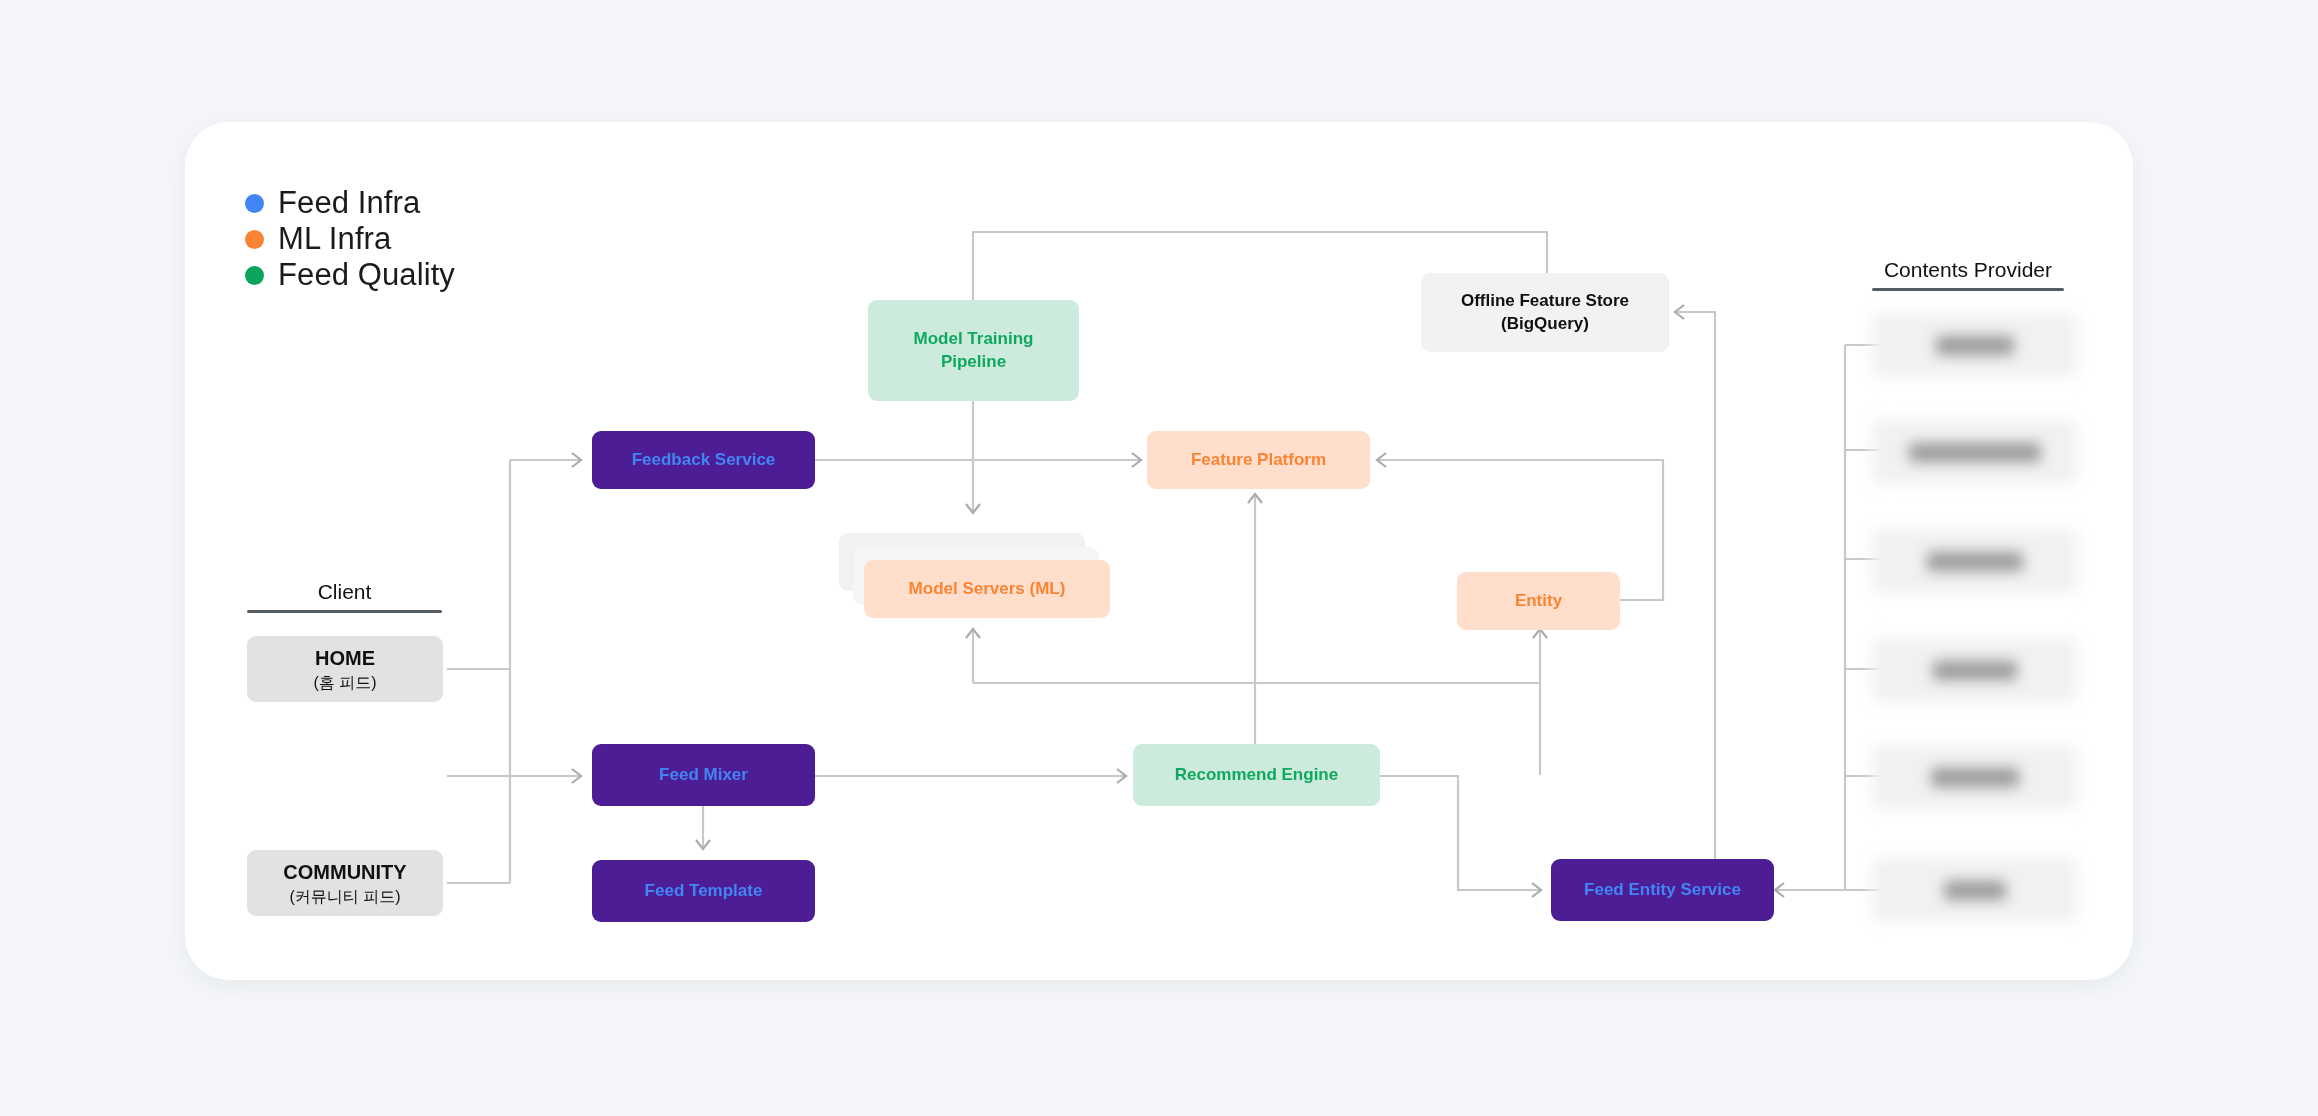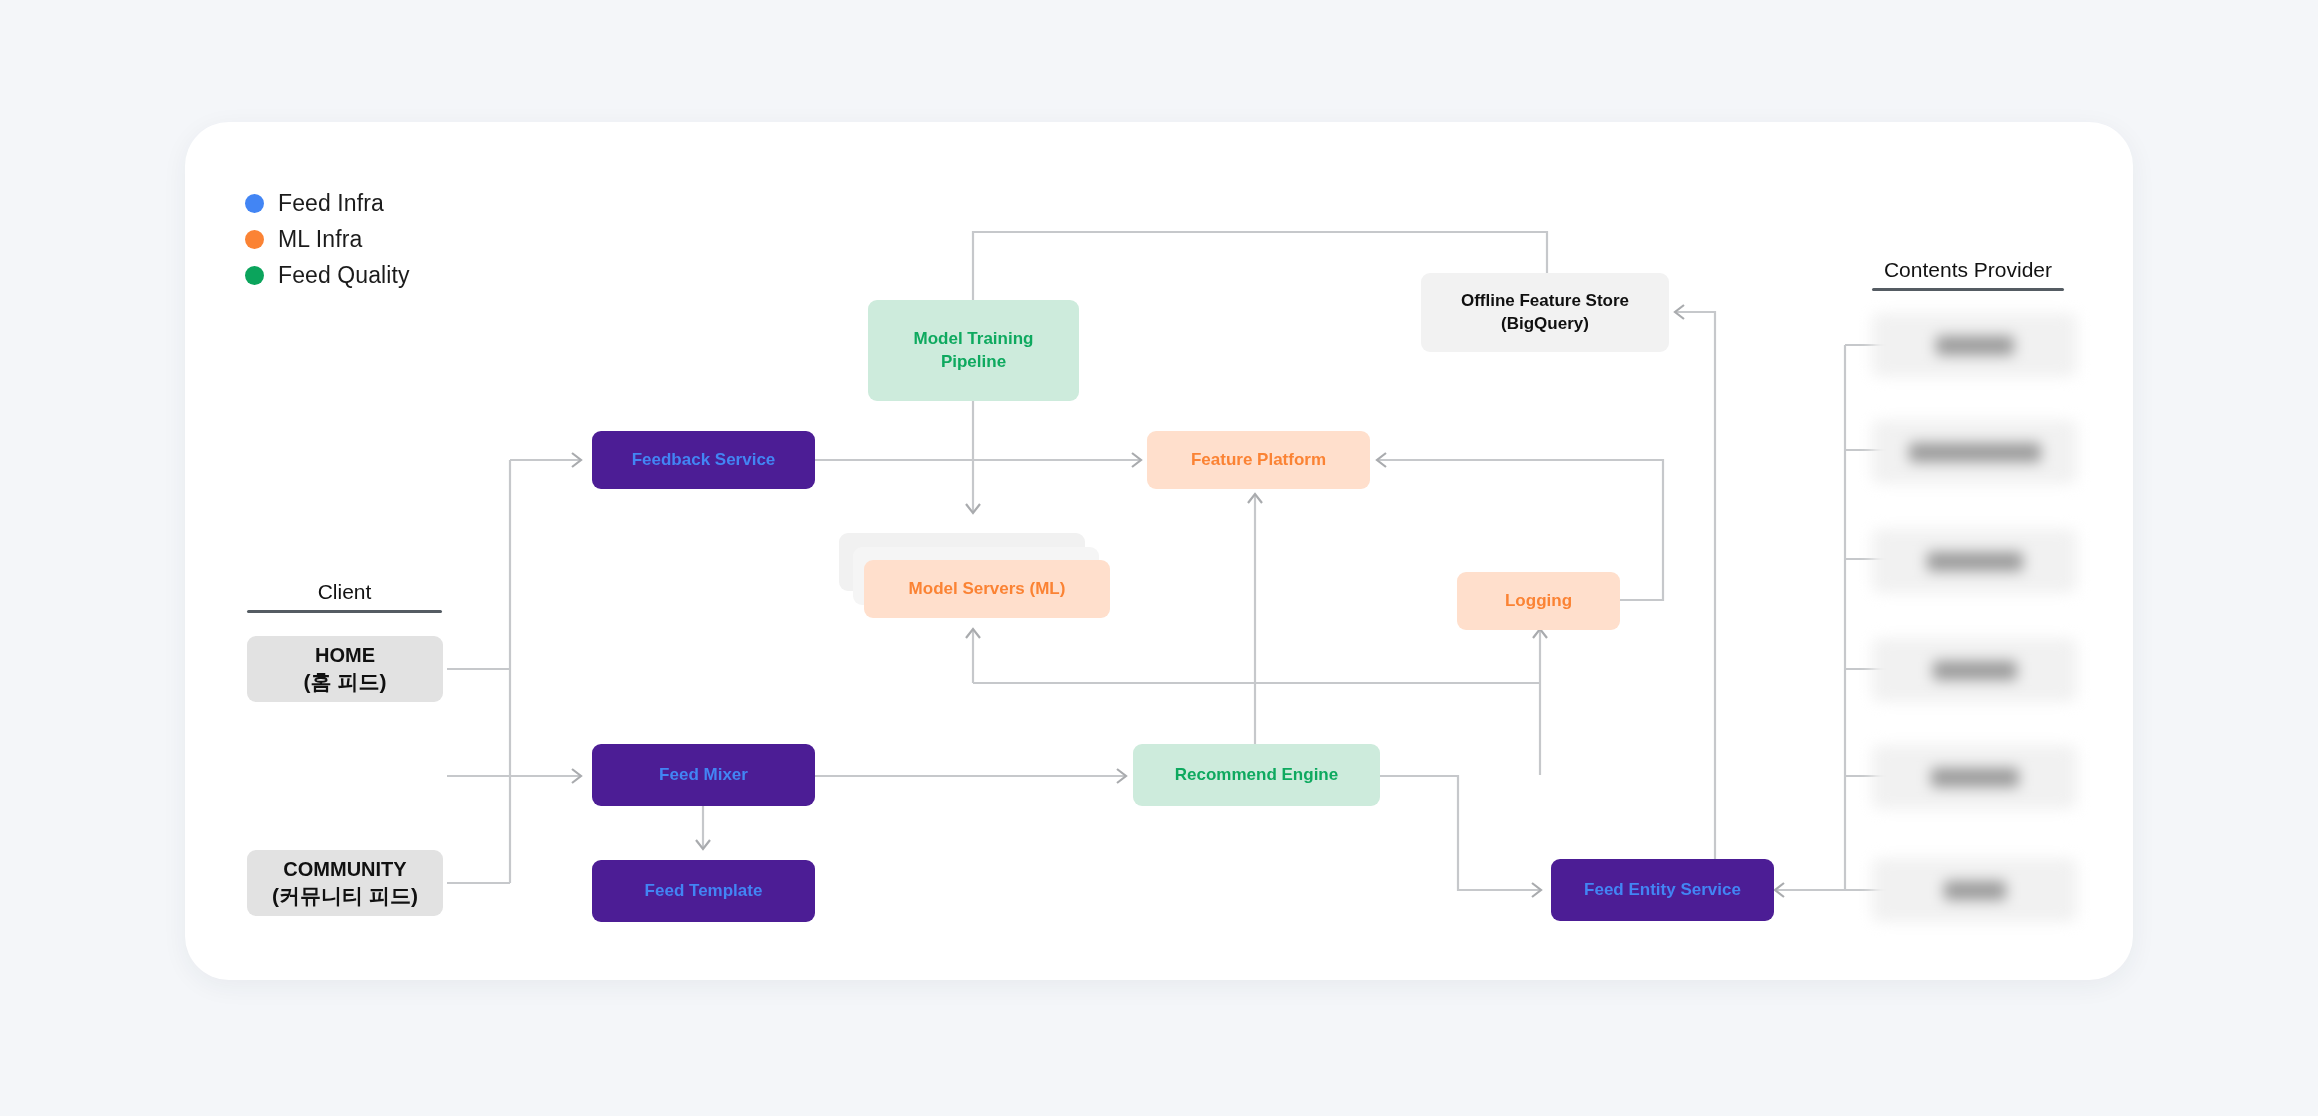--- a/index.html
+++ b/index.html
@@ -17,21 +17,21 @@
     width: 1948px; height: 858px;
     background: #ffffff;
     border-radius: 44px;
     box-shadow: 0 6px 26px rgba(30,45,70,.06);
   }
 
   
   #legend { position: absolute; left: 245px; top: 185px; }
   .legend-row { display: flex; align-items: center; height: 36px; }
   .legend-dot { width: 19px; height: 19px; border-radius: 50%; margin-right: 14px; flex: none; }
-  .legend-label { font-size: 23px; color: #1b1b1b; letter-spacing: .1px; }
+  .legend-label { font-size: 31px; color: #1b1b1b; letter-spacing: .1px; }
 
   
   .col-head {
     position: absolute; text-align: center;
     font-size: 21px; font-weight: normal; color: #121212;
     padding-bottom: 9px;
   }
   .col-head .rule {
     position: absolute; left: 0; right: 0; bottom: 0;
     height: 3px; background: #555c63; border-radius: 2px;
@@ -43,21 +43,21 @@
     display: flex; align-items: center; justify-content: center;
     text-align: center; border-radius: 9px;
     font-size: 17px; font-weight: bold; line-height: 1.32;
     z-index: 5;
   }
   .node.blue   { background: #4c1d95; color: #4285f4; }
   .node.orange { background: #ffdfcc; color: #fb8334; }
   .node.green  { background: #cdebdc; color: #0ea95f; }
   .node.grey   { background: #f2f2f2; color: #101010; }
   .node.client { background: #e2e2e2; color: #111111; font-size: 20px; }
-  .client-sub { font-weight: bold; font-size: 21px; display: block; text-align: center; }
+  .client-sub { font-weight: normal; font-size: 16px; display: block; text-align: center; }
 
   
   .stack-bg {
     position: absolute; border-radius: 9px; background: #f1f1f1; z-index: 3;
   }
   .stack-bg.b2 { background: #f5f5f5; }
 
   
   .provider {
     position: absolute; background: #f1f1f1; border-radius: 9px;
@@ -186,21 +186,21 @@
     <span>Feature Platform</span>
   </div>
 
   <div class="stack-bg" style="left:839px; top:533px; width:246px; height:58px;"></div>
   <div class="stack-bg b2" style="left:853px; top:547px; width:246px; height:58px;"></div>
   <div class="node orange" style="left:864px; top:560px; width:246px; height:58px;">
     <span>Model Servers (ML)</span>
   </div>
 
   <div class="node orange" style="left:1457px; top:572px; width:163px; height:58px;">
-    <span>Logging</span>
+    <span>Entity</span>
   </div>
 
   <div class="node blue" style="left:592px; top:744px; width:223px; height:62px;">
     <span>Feed Mixer</span>
   </div>
 
   <div class="node green" style="left:1133px; top:744px; width:247px; height:62px;">
     <span>Recommend Engine</span>
   </div>
 

